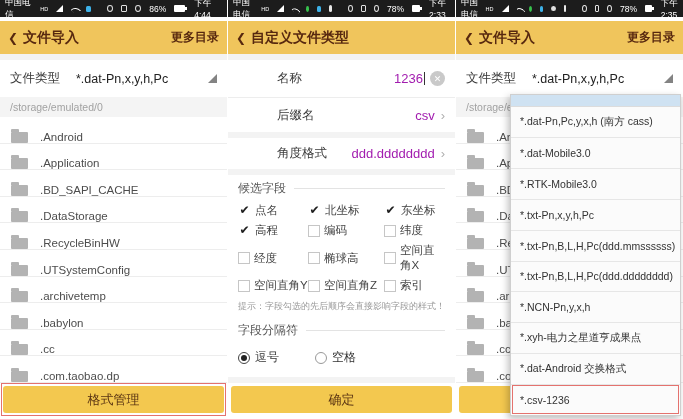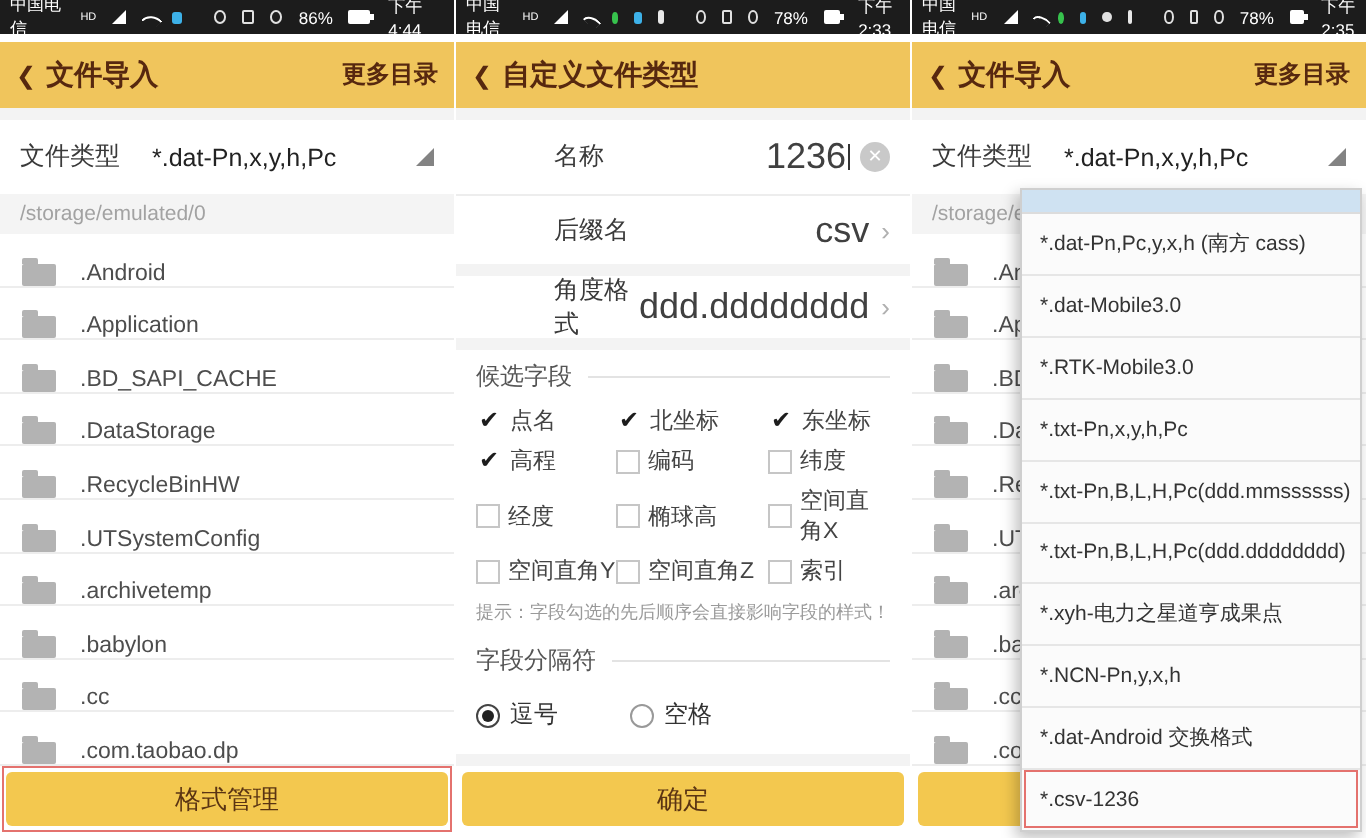--- a/index.html
+++ b/index.html
@@ -43,21 +43,21 @@
   .ficon::before { content:""; position:absolute; top:-3px; left:0; width:8px; height:3px; background:#b3b3b3; border-radius:1px 1px 0 0; }
   .fname { font-size:11.5px; color:#4d4d4d; }
   .bottom-bar { flex:0 0 auto; height:36px; padding:3px 3px 6px; position:relative; }
   .big-btn { width:100%; height:100%; background:#f3c84f; border:none; border-radius:3px; color:#5a3413; font-size:13px; cursor:pointer; font-family:inherit; }
   .ann { position:absolute; border:1px solid #e4726e; pointer-events:none; }
   .ann.btn-ann { left:1px; right:1px; top:0; bottom:3px; }
 
   
   .form-row { display:flex; align-items:center; padding:0 10px; background:#fff; flex:0 0 auto; }
   .form-row .flbl { font-size:12.5px; color:#3a3a3a;margin-left:39px; }
-  .form-row .fval { margin-left:auto; font-size:18px; color:#404040; }
+  .form-row .fval { margin-left:auto; font-size:13px; color:#a21caf; }
   .row-name { height:38px; border-bottom:1px solid #ededed; }
   .row-suffix { height:34px; }
   .row-angle { height:31px; }
   .cursor { display:inline-block; width:1px; height:13px; background:#333; margin-left:1px; vertical-align:middle; }
   .clear-ic { margin-left:5px; width:15px; height:15px; border-radius:50%; background:#c9c9c9; color:#fff; font-size:9px; display:flex; align-items:center; justify-content:center; cursor:pointer; }
   .chev { margin-left:6px; color:#b0b0b0; font-size:13px; }
   .sec-title { display:flex; align-items:center; padding:5px 10px 3px; flex:0 0 auto; }
   .sec-title .t { font-size:12px; color:#555; }
   .sec-title .line { flex:1; height:1px; background:#e3e3e3; margin-left:8px; }
   .cb-grid { display:grid; grid-template-columns:70px 76px 1fr; row-gap:5px; padding:3px 10px 4px; flex:0 0 auto; }
@@ -354,22 +354,22 @@
       <button class="big-btn">格式管理</button>
     </div>
     <div class="dropdown">
       <div class="dd-partial"></div>
       <div class="dd-item">*.dat-Pn,Pc,y,x,h (南方 cass)</div>
       <div class="dd-item">*.dat-Mobile3.0</div>
       <div class="dd-item">*.RTK-Mobile3.0</div>
       <div class="dd-item">*.txt-Pn,x,y,h,Pc</div>
       <div class="dd-item">*.txt-Pn,B,L,H,Pc(ddd.mmssssss)</div>
       <div class="dd-item">*.txt-Pn,B,L,H,Pc(ddd.dddddddd)</div>
+      <div class="dd-item">*.NCN-Pn,y,x,h</div>
       <div class="dd-item">*.xyh-电力之星道亨成果点</div>
-      <div class="dd-item">*.NCN-Pn,y,x,h</div>
       <div class="dd-item">*.dat-Android 交换格式</div>
       <div class="dd-item">
         <span>*.csv-1236</span>
         <div class="ann dd-ann"></div>
       </div>
     </div>
   </div>
 
 </div>
 

